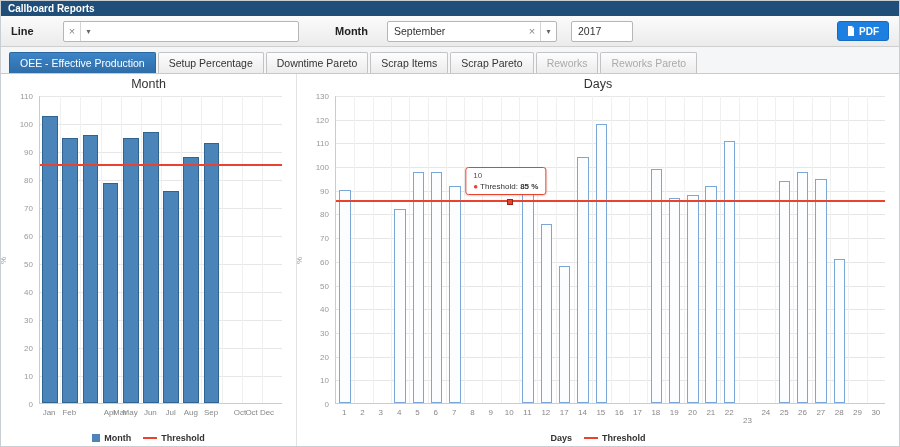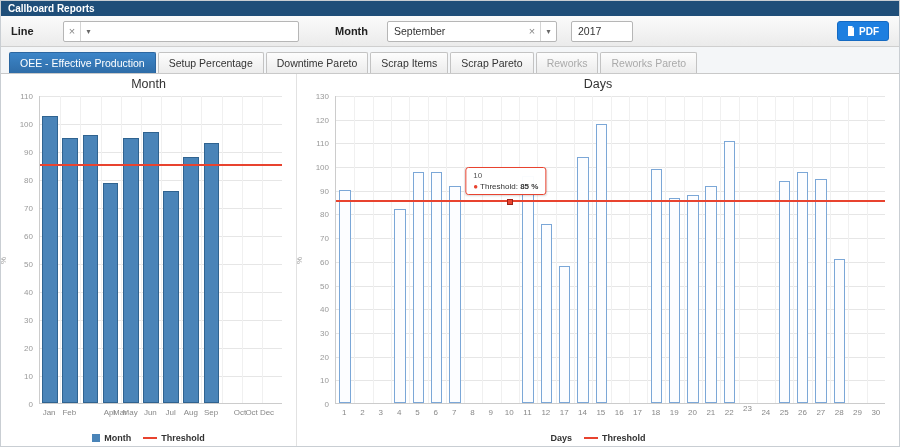--- a/index.html
+++ b/index.html
@@ -286,21 +286,21 @@
         <div class="xtick" style="left: 267.167px; top: 334px;">17</div>
         <div class="xtick" style="left: 285.5px; top: 334px;">14</div>
         <div class="xtick" style="left: 303.833px; top: 334px;">15</div>
         <div class="xtick" style="left: 322.167px; top: 334px;">16</div>
         <div class="xtick" style="left: 340.5px; top: 334px;">17</div>
         <div class="xtick" style="left: 358.833px; top: 334px;">18</div>
         <div class="xtick" style="left: 377.167px; top: 334px;">19</div>
         <div class="xtick" style="left: 395.5px; top: 334px;">20</div>
         <div class="xtick" style="left: 413.833px; top: 334px;">21</div>
         <div class="xtick" style="left: 432.167px; top: 334px;">22</div>
-        <div class="xtick" style="left: 450.5px; top: 330px;">23</div>
+        <div class="xtick" style="left: 450.5px; top: 342px;">23</div>
         <div class="xtick" style="left: 468.833px; top: 334px;">24</div>
         <div class="xtick" style="left: 487.167px; top: 334px;">25</div>
         <div class="xtick" style="left: 505.5px; top: 334px;">26</div>
         <div class="xtick" style="left: 523.833px; top: 334px;">27</div>
         <div class="xtick" style="left: 542.167px; top: 334px;">28</div>
         <div class="xtick" style="left: 560.5px; top: 334px;">29</div>
         <div class="xtick" style="left: 578.833px; top: 334px;">30</div>
         <div class="legend">
           <div class="xaxis-title">Days</div>
           <div class="leg-item">

